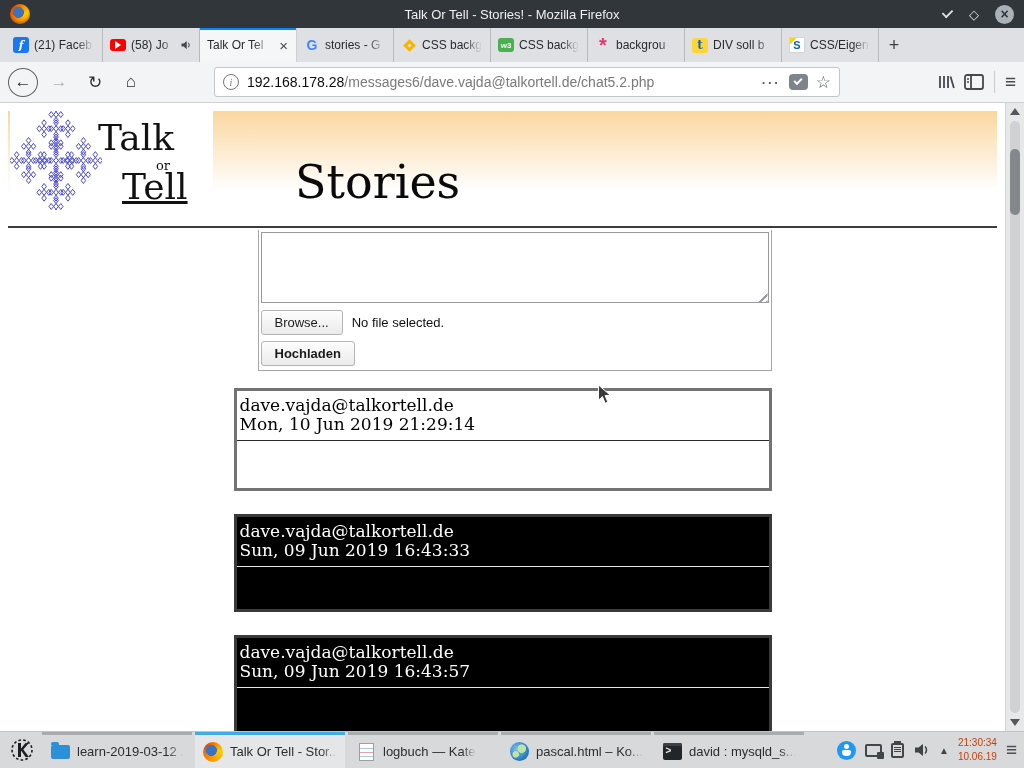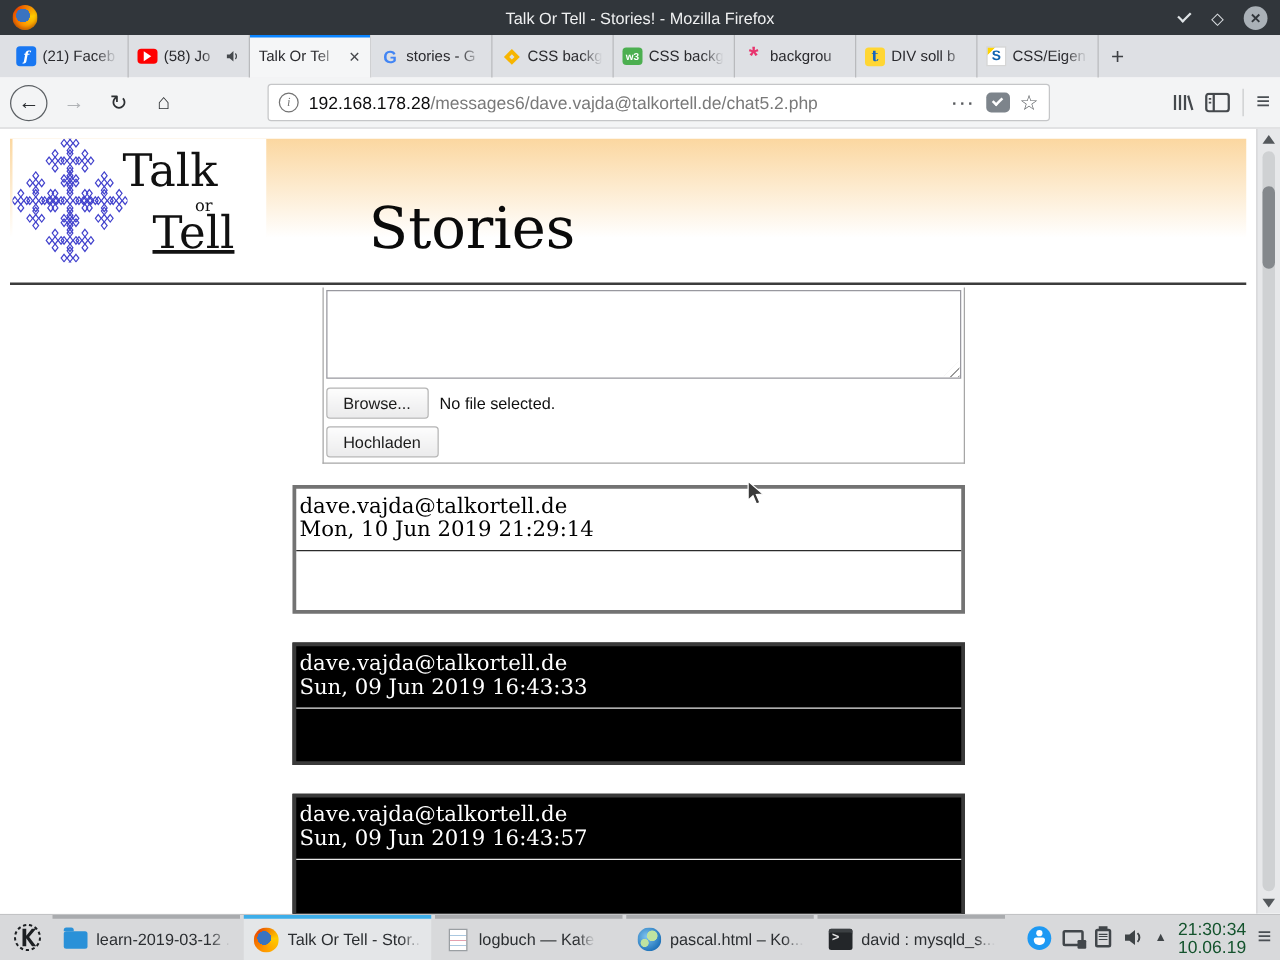--- a/index.html
+++ b/index.html
@@ -95,21 +95,21 @@
   .ta-wrap { position:relative; }
   .msg-input { display:block; width:100%; height:71px; border:1px solid #98989f; resize:none;
                background:#fff; font-family:"Liberation Sans", sans-serif; }
   .resize-grip { position:absolute; right:1px; bottom:1px; width:13px; height:13px;
       background:repeating-linear-gradient(135deg, rgba(0,0,0,0) 0 3px, #9a9a9a 3px 4.5px);
       clip-path:polygon(100% 0, 100% 100%, 0 100%); }
   .file-row { display:flex; align-items:center; gap:9px; padding:7px 0 0 0; font-size:13px; color:#101010; }
   .btn { font-size:13px; color:#1b1b1b; background:linear-gradient(#fdfdfd,#ebebec);
          border:1px solid #b4b4b4; border-radius:3px; padding:4px 13px;
          font-family:"Liberation Sans", sans-serif; }
-  .btn-upload { margin:6px 0 2px 0; }
+  .btn-upload { margin:6px 0 2px 0;font-weight:bold; }
 
   .msg { border:3px solid #737373; margin-top:23px; background:#fff; color:#000; }
   .msg.first { margin-top:17px; }
   .msg-head { padding:5px 0 6px 3px; font-family:"DejaVu Serif", serif; font-size:17px; line-height:19px; }
   .msg hr { border:none; border-top:1px solid #2b2b2b; }
   .msg-body { height:47px; }
   .msg.dark { background:#000; color:#fff; border-color:#3a3a3a; }
   .msg.dark hr { border-top-color:#e6e6e6; }
   .b2 .msg-body { height:42px; }
   .b3 .msg-body { height:100px; }
@@ -161,21 +161,21 @@
   .tray-access::after { content:""; position:absolute; left:5px; top:9px; width:9px; height:6px;
                         border-radius:2px 2px 4px 4px; background:#fff; }
   .tray-screen { width:17px; height:13px; border:2px solid #41464a; border-radius:2px; position:relative; }
   .tray-screen::after { content:""; position:absolute; right:-4px; bottom:-4px; width:7px; height:7px;
                         background:#41464a; border-radius:1px; }
   .tray-clip { width:13px; height:15px; border:2px solid #41464a; border-radius:2px; position:relative; }
   .tray-clip::before { content:""; position:absolute; left:1px; top:-4px; width:7px; height:3px; background:#41464a; }
   .tray-clip::after { content:""; position:absolute; left:1px; top:2px; width:7px; height:5px;
         background:linear-gradient(#41464a 0 1px, rgba(0,0,0,0) 1px 2px, #41464a 2px 3px, rgba(0,0,0,0) 3px 4px, #41464a 4px 5px); }
   .tray-caret { font-size:10px; color:#3f4447; }
-  .clock { font-size:14px; line-height:14.5px; color:#14532d; text-align:left; }
+  .clock { font-size:10px; line-height:14.5px; color:#c2410c; text-align:left; }
   .panel-menu { font-size:19px; color:#4a4f54; display:flex; align-items:center; }
   svg { display:block; }
 </style>
 </head>
 <body>
 
 <div class="titlebar">
   <div class="ff-orb"></div>
   <div class="win-title">Talk Or Tell - Stories! - Mozilla Firefox</div>
   <div class="win-controls">

